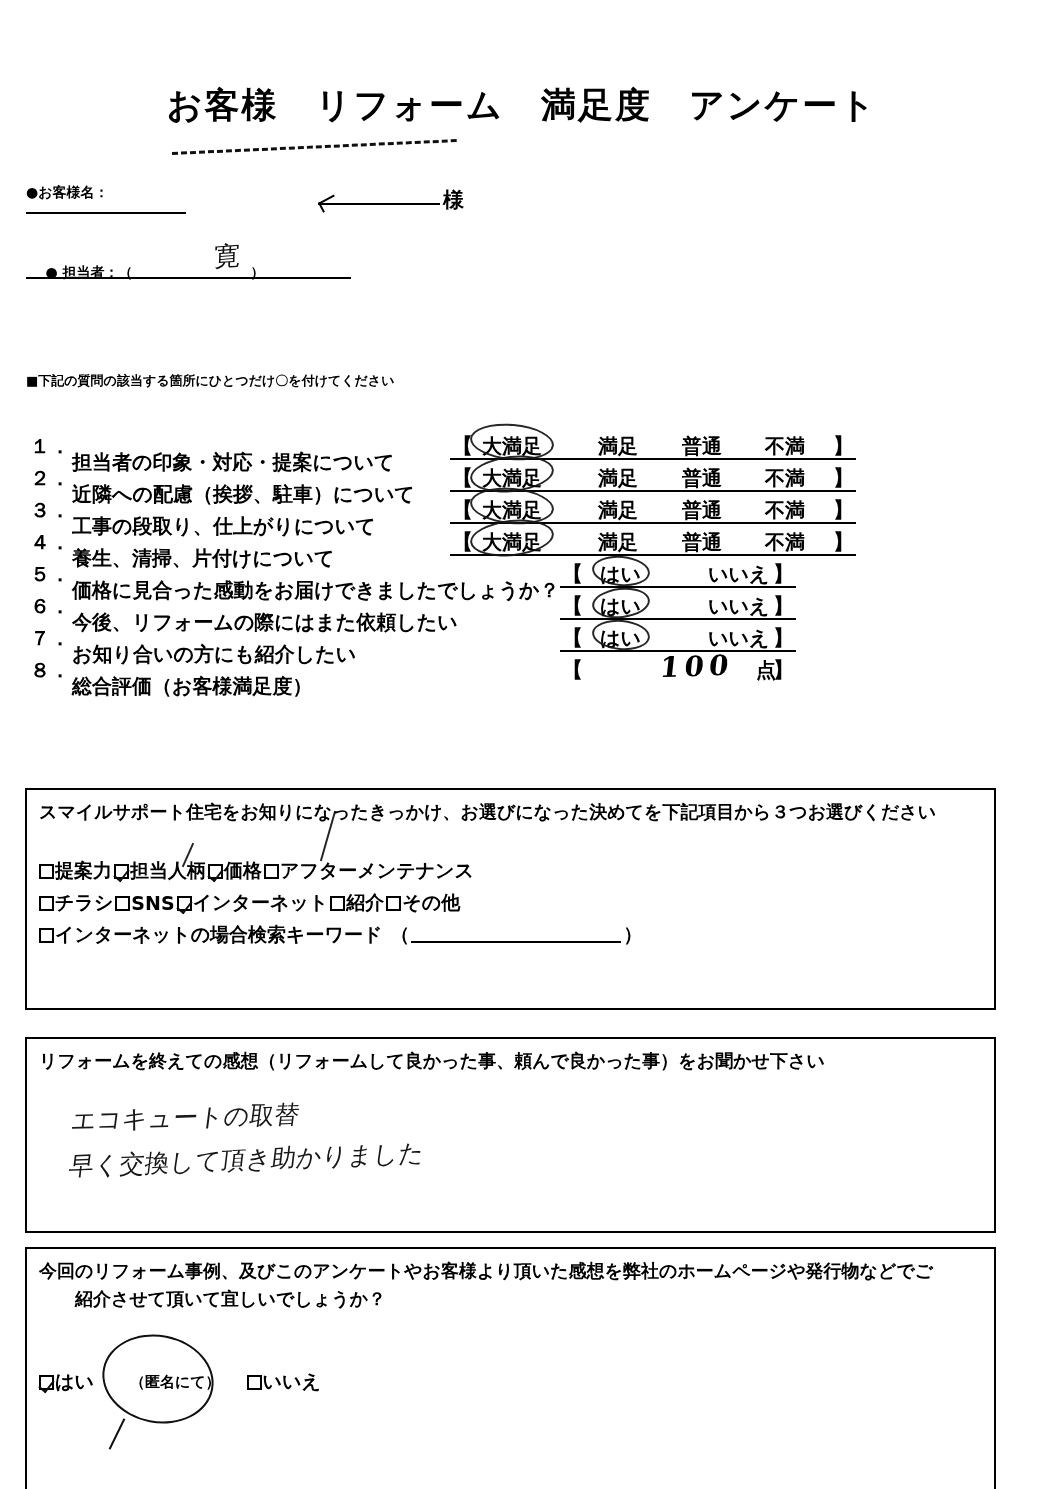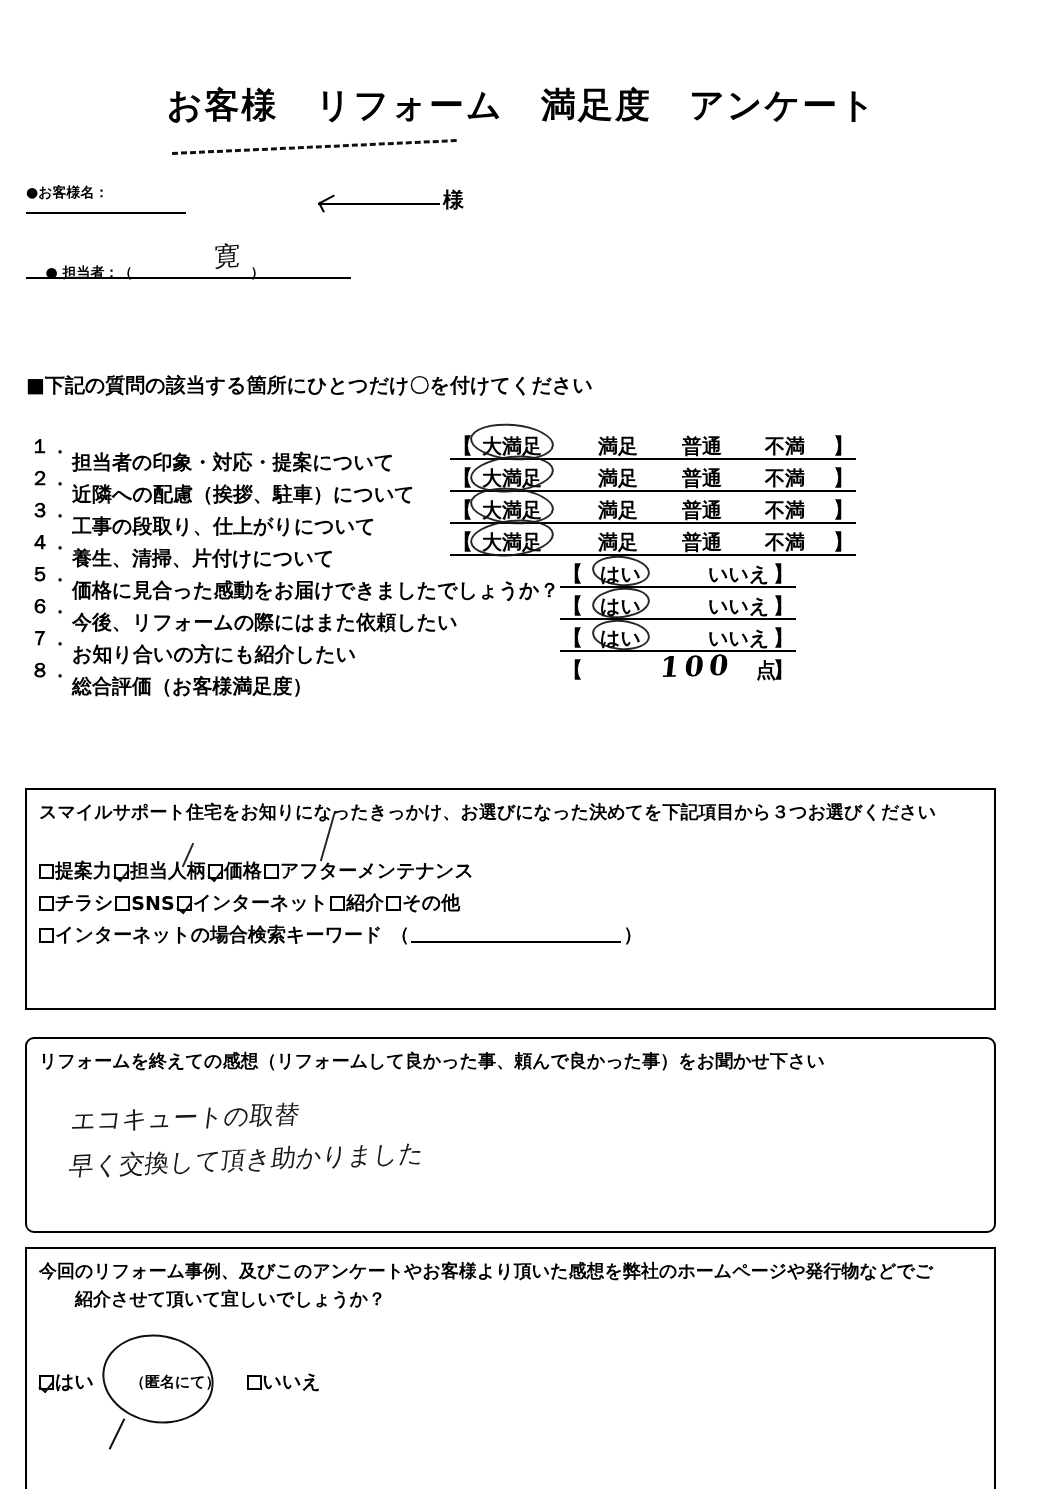--- a/index.html
+++ b/index.html
@@ -100,21 +100,21 @@
     font-size: 26px;
     font-family: "DejaVu Serif", serif;
     transform: rotate(-4deg) skewX(-6deg);
     opacity: .92;
   }
 
   
   #instruction {
     position: absolute;
     left: 26px; top: 372px;
-    font-size: 20px;
+    font-size: 13px;
     font-weight: 700;
     white-space: pre;
   }
 
   
   #questions {
     position: absolute;
     left: 0; top: 430px;
     width: 1044px;
   }
@@ -197,21 +197,21 @@
 
   
   .box {
     position: absolute;
     left: 25px;
     width: 971px;
     border: 2px solid #000;
     background: #fff;
   }
   #box-channel  { top: 788px;  height: 222px; }
-  #box-feedback { top: 1037px; height: 196px; border-radius: 9px; }
+  #box-feedback { top: 1037px; height: 196px; }
   #box-consent  { top: 1247px; height: 280px; }
 
   .box-q {
     position: absolute;
     left: 12px;
     font-size: 18px;
     font-weight: 700;
     white-space: pre;
   }
   .box-q.l1 { top: 10px; }

